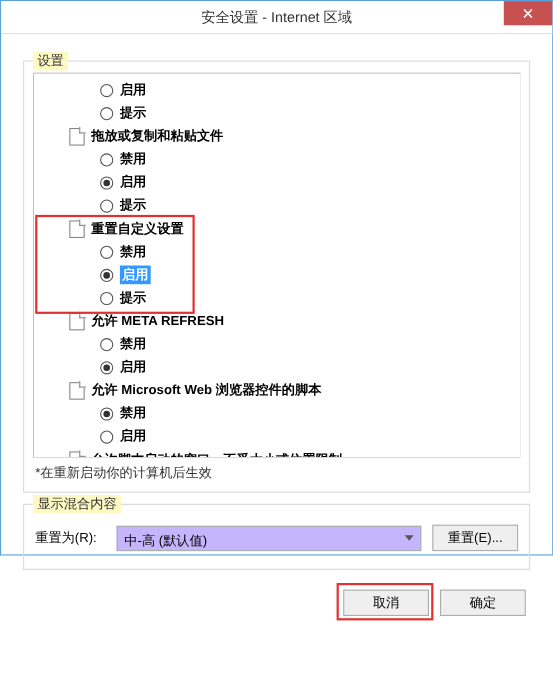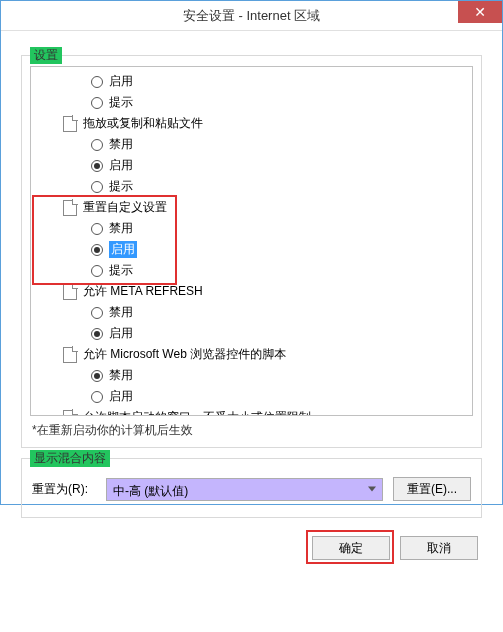--- a/index.html
+++ b/index.html
@@ -53,21 +53,21 @@
   .groupbox {
     border: 1px solid #d9d9d9;
     position: relative;
     padding: 10px 8px 8px 8px;
     margin-top: 10px;
   }
   .groupbox-label {
     position: absolute;
     top: -9px;
     left: 8px;
-    background: #22c55e;
+    background: #fef9c3;
     padding: 0 4px;
     color: #333;
   }
   .scrollpane {
     border: 1px solid #c0c0c0;
     height: 350px;
     overflow-y: scroll;
     overflow-x: hidden;
     background: #fff;
     padding: 4px 4px;
@@ -122,20 +122,21 @@
   .radio.checked::after {
     content: "";
     position: absolute;
     top: 2px; left: 2px;
     width: 6px; height: 6px;
     background: #333;
     border-radius: 50%;
   }
   .option-label {
     color: #000;
+    font-weight: bold;
   }
   .option-label.selected {
     background: #3399ff;
     color: #fff;
     padding: 0 2px;
   }
   .highlight-box {
     position: absolute;
     border: 2px solid #e03030;
     pointer-events: none;
@@ -300,22 +301,22 @@
           <span class="select-caret"></span>
         </div>
         <div class="btn">
           <span>重置(E)...</span>
         </div>
       </div>
     </div>
 
     <div class="dialog-buttons">
       <div class="ok-highlight" id="hl-ok" style="left: 285px; top: 12px; width: 88px; height: 34px;"></div>
+      <div class="btn">
+        <span>取消</span>
+      </div>
       <div class="btn" id="ok-btn">
         <span>确定</span>
       </div>
-      <div class="btn">
-        <span>取消</span>
-      </div>
     </div>
 
   </div>
 </div>
 
 </body></html>

